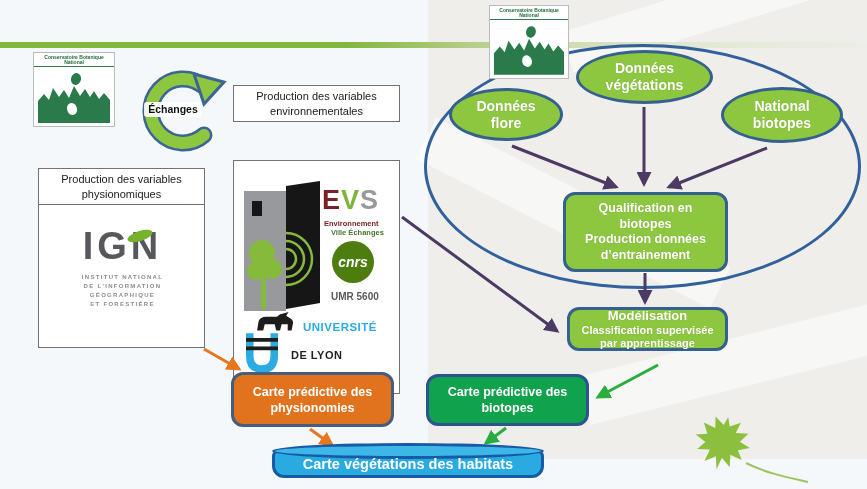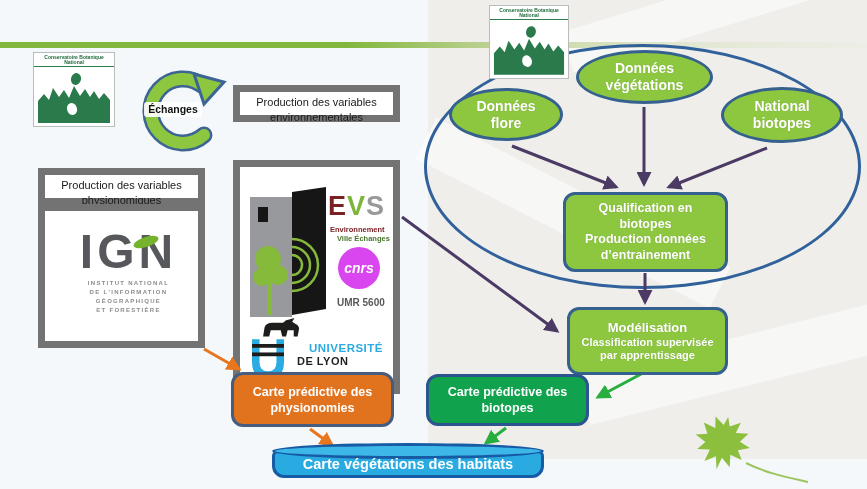--- a/index.html
+++ b/index.html
@@ -13,21 +13,21 @@
   .wm{position:absolute;background:rgba(255,255,255,0.5);}
   
   .greenbar{left:0;top:42px;width:867px;height:6px;
     background:linear-gradient(to right,#82b73d 0%,#82b73d 40%,#c2d49a 58%,#dfe6cd 75%,rgba(233,237,222,0.35) 100%);}
   
   .cbn{background:#fff;border:1px solid #b9bdb9;box-sizing:border-box;z-index:4;}
   .cbn-title{font-size:5px;font-weight:bold;color:#1f6b3a;text-align:center;
     border-bottom:1px solid #2e7d4f;padding:2px 0 1px 0;line-height:5px;}
   .cbn svg{display:block;margin:0 auto;}
   
-  .wbox{background:#fff;border:7px solid #737373;box-sizing:border-box;color:#1a1a1a;
+  .wbox{background:#fff;border:1px solid #737373;box-sizing:border-box;color:#1a1a1a;
     text-align:center;font-size:11px;line-height:15px;}
   .wbox .pad{padding-top:3px;}
   
   .gell{background:#8dc63f;border:3px solid #35618f;border-radius:50%;box-sizing:border-box;
     color:#fff;display:flex;flex-direction:column;align-items:center;justify-content:center;
     font-size:14px;font-weight:bold;line-height:17px;z-index:3;text-shadow:0 0 1px rgba(90,130,60,.4);}
   
   .gbox{background:#8dc63f;border:3px solid #35618f;border-radius:12px;box-sizing:border-box;
     color:#fff;display:flex;flex-direction:column;align-items:center;justify-content:center;
     font-size:12.5px;font-weight:bold;line-height:15.5px;z-index:3;text-shadow:0 0 1px rgba(90,130,60,.4);}
@@ -47,27 +47,27 @@
     border:3px solid #175ba5;border-radius:50%;box-sizing:border-box;z-index:4;}
   .cyl-label{left:272px;top:456px;width:272px;text-align:center;color:#fff;
     font-size:14.5px;font-weight:bold;z-index:5;}
   
   .exch-label{left:144px;top:102px;width:58px;height:15px;background:rgba(255,255,255,0.9);
     border-radius:3px;color:#111;font-size:10.5px;font-weight:bold;text-align:center;
     line-height:15px;z-index:4;}
   
   .evs-letters{font-weight:800;font-size:27px;letter-spacing:1px;line-height:27px;}
   .evs-sub{font-size:7.5px;font-weight:bold;line-height:9px;}
-  .cnrs{border-radius:50%;background:#d946ef;color:#fff;display:flex;align-items:center;
+  .cnrs{border-radius:50%;background:#4d7c0f;color:#fff;display:flex;align-items:center;
     justify-content:center;font-size:14px;font-weight:bold;font-style:italic;}
   .umr{font-size:10px;font-weight:bold;color:#58595b;}
   .lyon-cyan{font-size:11.5px;font-weight:800;color:#2aabe2;letter-spacing:0.5px;line-height:12px;}
   .lyon-black{font-size:11px;font-weight:800;color:#231f20;letter-spacing:0.5px;line-height:12px;}
   
-  .ign-acr{font-size:48px;font-weight:bold;color:#57585c;letter-spacing:4px;line-height:38px;text-align:center;}
+  .ign-acr{font-size:38px;font-weight:bold;color:#57585c;letter-spacing:4px;line-height:38px;text-align:center;}
   .ign-sub{font-size:6px;color:#8a8c8e;letter-spacing:1.3px;line-height:9px;text-align:center;font-weight:bold;}
   svg{display:block;}
 </style>
 </head>
 <body>
 
 <div class="canvas">
 
   <div class="abs panel">
     <div class="wm" style="left:-20px;top:190px;width:330px;height:46px;transform:rotate(27deg);"></div>
@@ -160,21 +160,21 @@
     <div class="abs umr" style="left:97px;top:128px;">UMR 5600</div>
 
     <svg class="abs" style="left:20px;top:151px;" width="46" height="20" viewBox="0 0 60 26">
       <path d="M4,24 L6,12 Q8,6 16,6 L30,6 Q34,2 38,2 L45,0 L42,5 L47,8 Q51,10 51,14 L49,24 L44,24 L44,16 L36,16 L34,24 L29,24 L27,16 L14,16 L12,24 Z" fill="#1d1d1b"></path>
     </svg>
     <svg class="abs" style="left:12px;top:172px;" width="32" height="42" viewBox="0 0 34 44">
       <path d="M0,0 h8 v24 q0,10 9,10 q9,0 9,-10 v-24 h8 v24 q0,18 -17,18 q-17,0 -17,-18 Z" fill="#2aabe2"></path>
       <rect x="0" y="5" width="34" height="4" fill="#1d1d1b"></rect>
       <rect x="0" y="14" width="34" height="4" fill="#1d1d1b"></rect>
     </svg>
-    <div class="abs lyon-cyan" style="left:57px;top:175px;padding-left:12px;">UNIVERSITÉ</div>
+    <div class="abs lyon-cyan" style="left:57px;top:160px;padding-left:12px;">UNIVERSITÉ</div>
     <div class="abs lyon-black" style="left:57px;top:188px;">DE LYON</div>
   </div>
 
   <div class="abs gell" style="left:449px;top:88px;width:114px;height:53px;">
     <div>Données</div>
     <div>flore</div>
   </div>
   <div class="abs gell" style="left:576px;top:50px;width:137px;height:54px;">
     <div>Données</div>
     <div>végétations</div>
@@ -184,21 +184,21 @@
     <div>biotopes</div>
   </div>
 
   <div class="abs gbox" style="left:563px;top:192px;width:165px;height:80px;">
     <div>Qualification en</div>
     <div>biotopes</div>
     <div>Production données</div>
     <div>d’entrainement</div>
   </div>
 
-  <div class="abs gbox" style="left:567px;top:307px;width:161px;height:68px;font-size:11px;line-height:13.5px;">
+  <div class="abs gbox" style="left:567px;top:307px;width:161px;height:44px;font-size:11px;line-height:13.5px;">
     <div style="font-size:13px;line-height:16px;">Modélisation</div>
     <div>Classification supervisée</div>
     <div>par apprentissage</div>
   </div>
 
   <div class="abs obox" style="left:231px;top:372px;width:163px;height:55px;">
     <div>Carte prédictive des</div>
     <div>physionomies</div>
   </div>
   <div class="abs tbox" style="left:426px;top:374px;width:163px;height:52px;">

